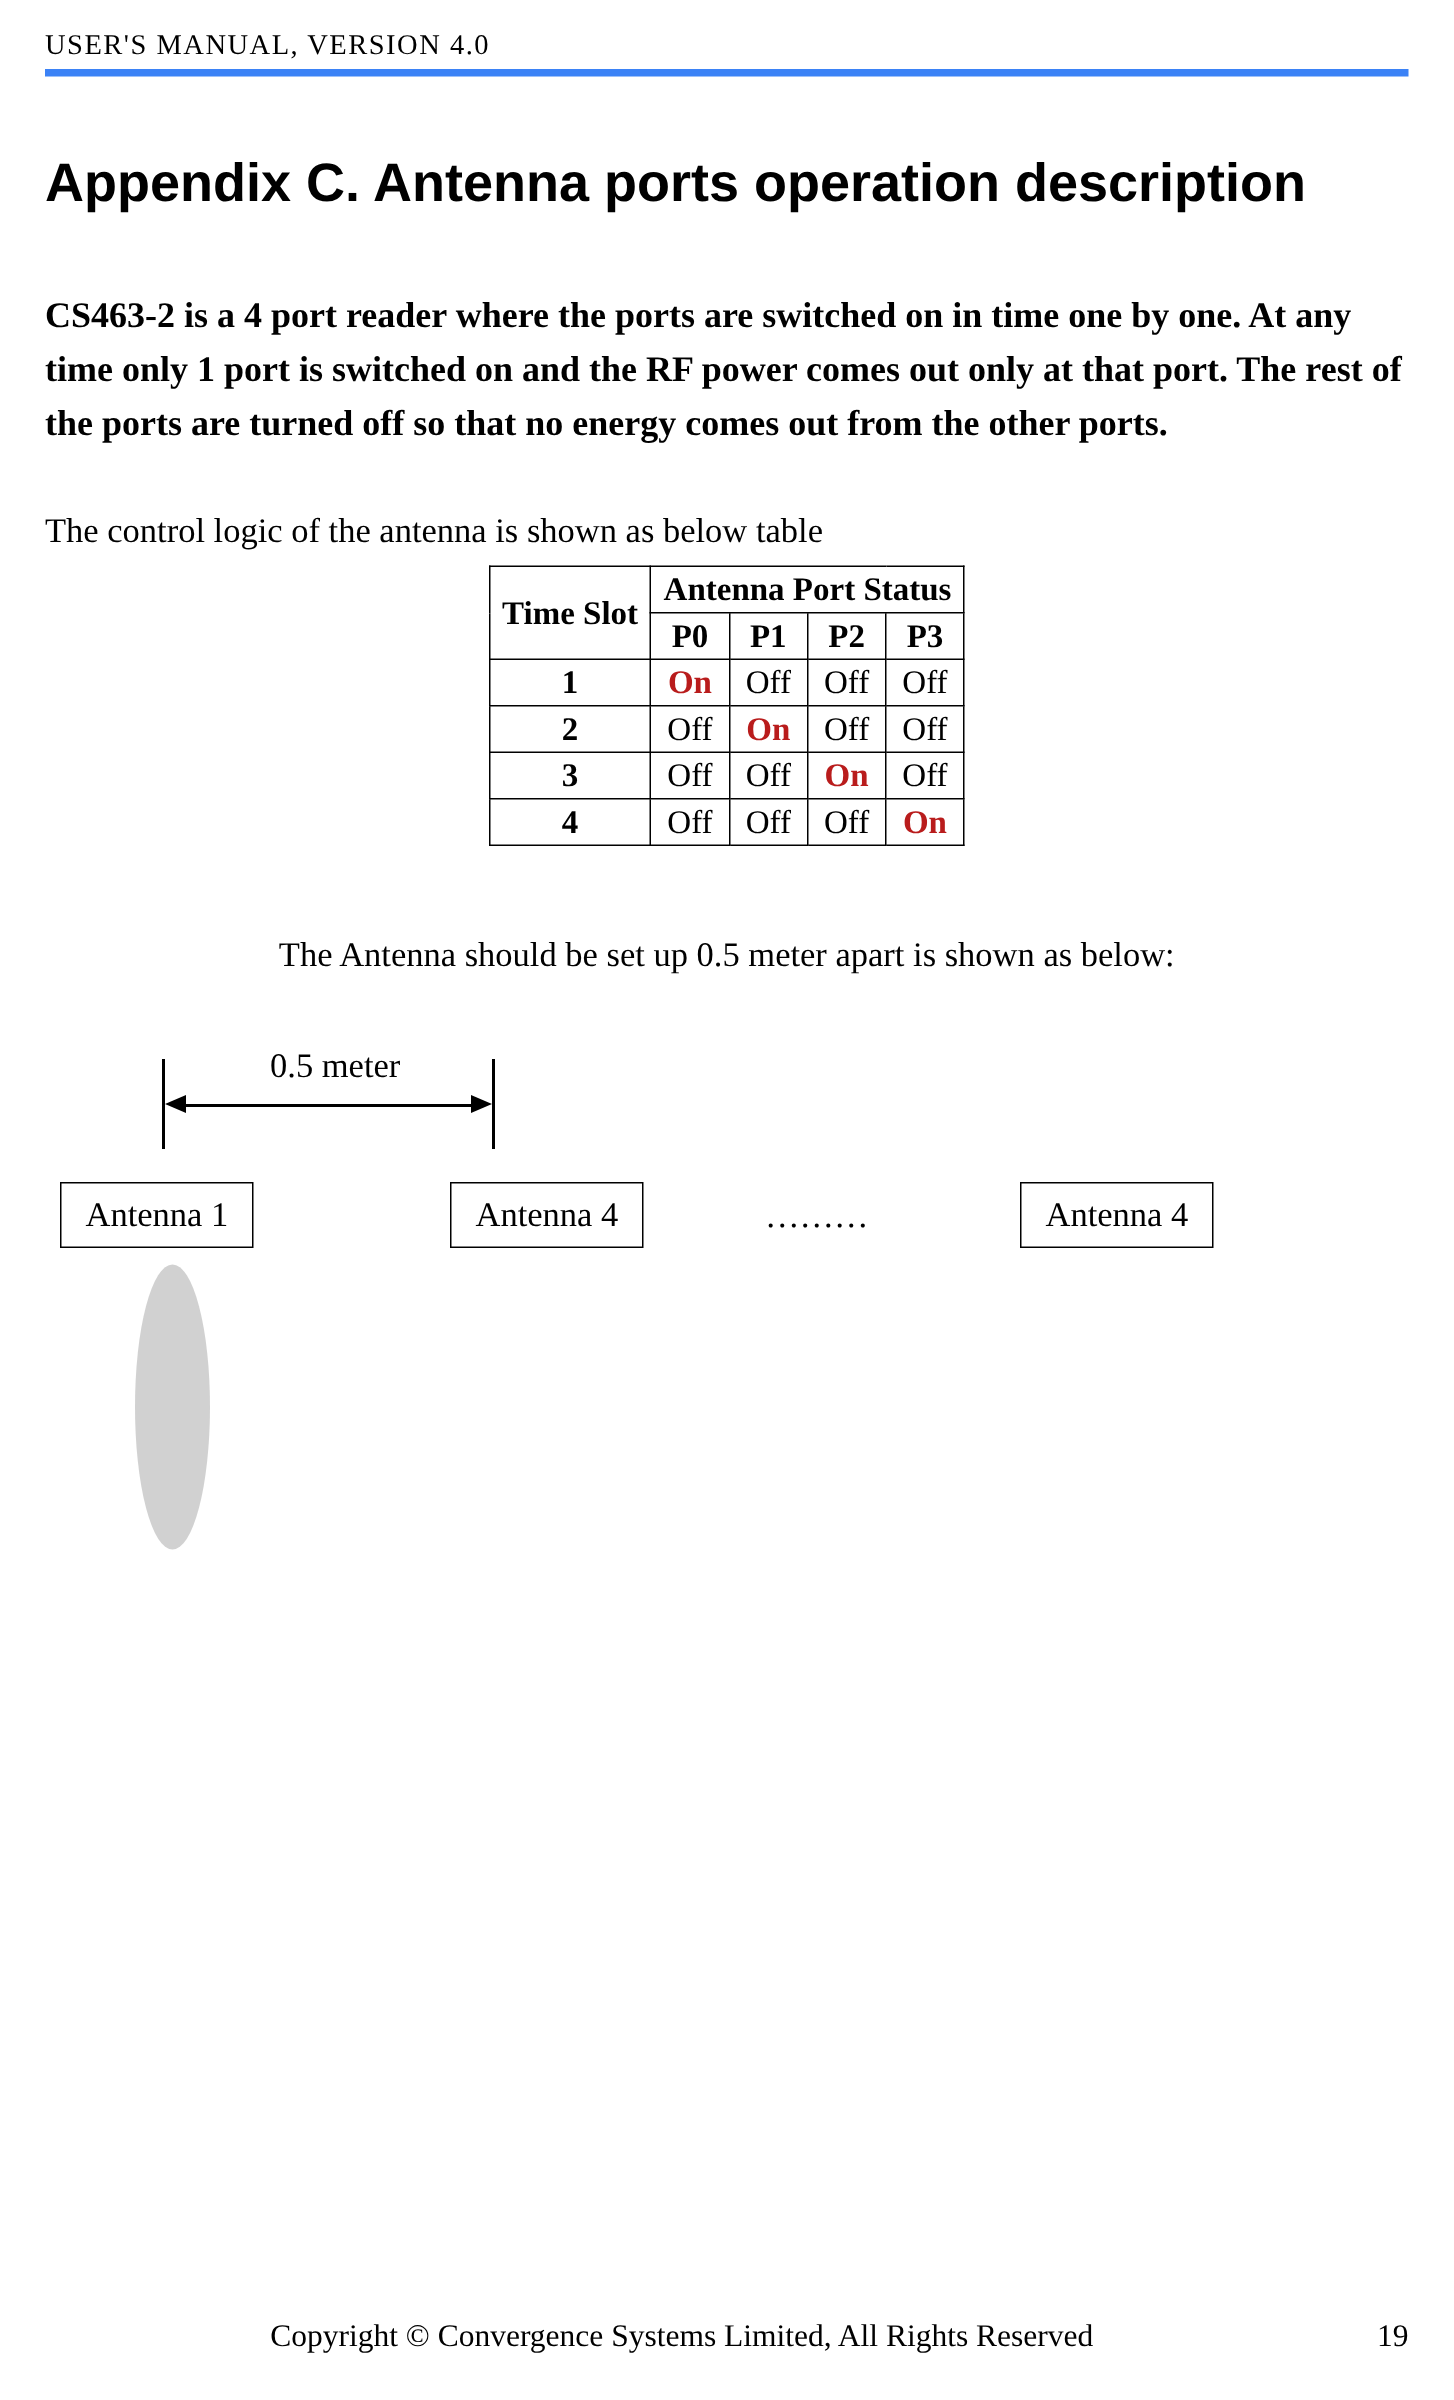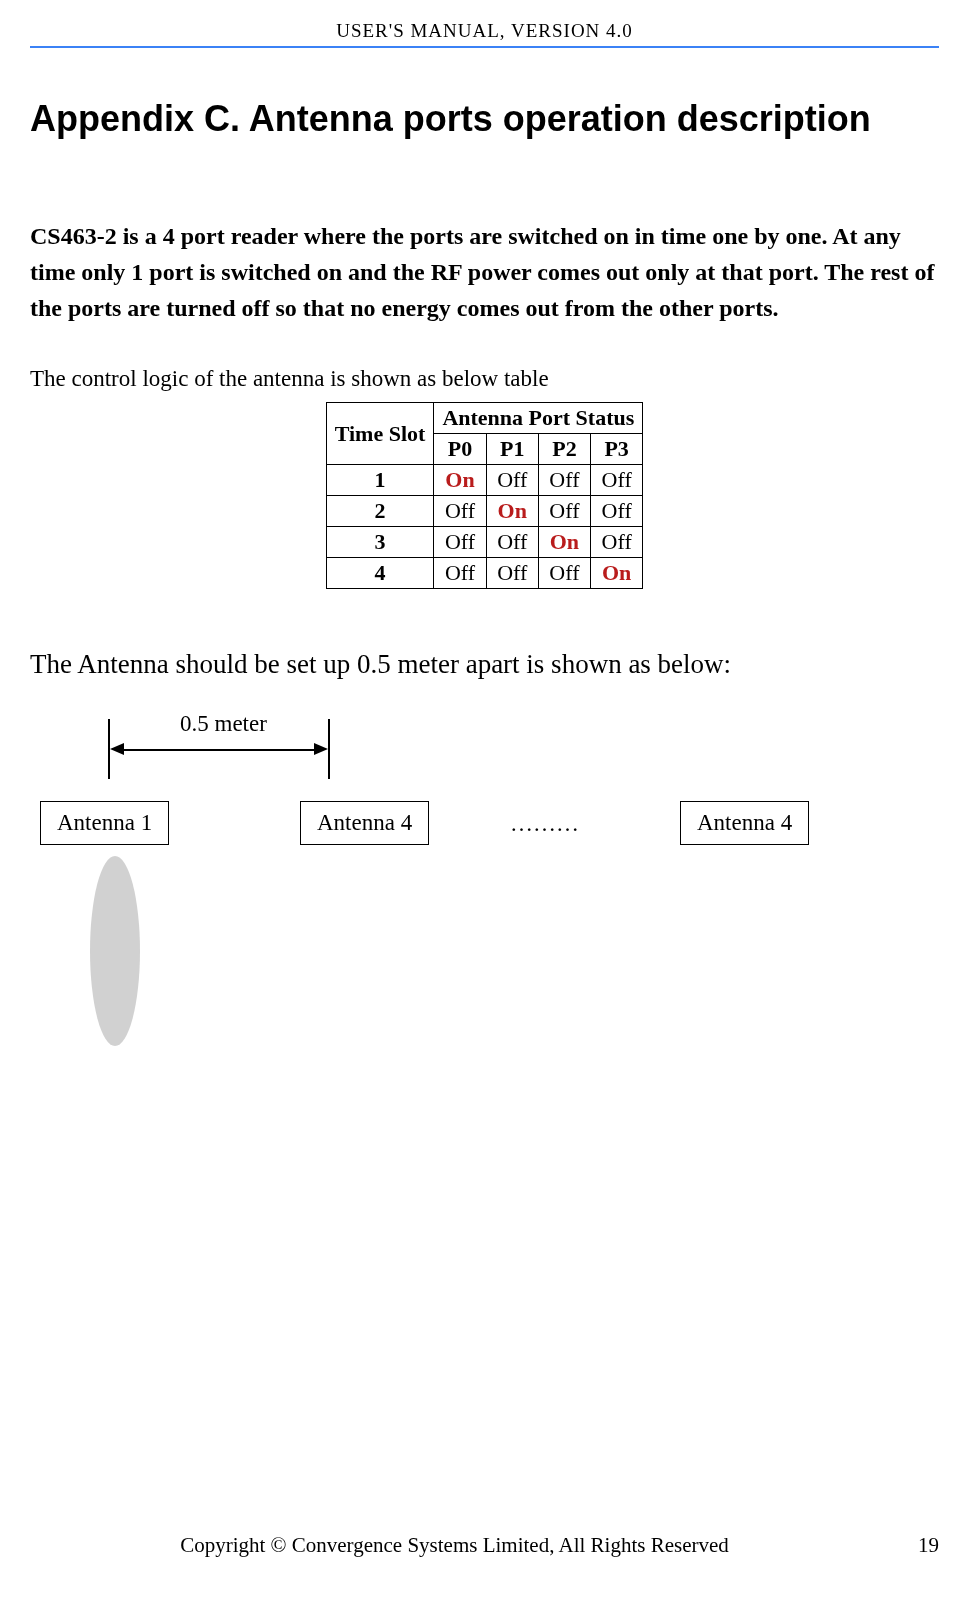--- a/index.html
+++ b/index.html
@@ -9,32 +9,32 @@
     }
     body {
       font-family: "Times New Roman", Times, serif;
       background: #fff;
       width: 969px;
       height: 1600px;
       position: relative;
       padding: 20px 30px;
     }
     .header {
-      text-align: center;
+      text-align: left;
       font-size: 19px;
       letter-spacing: 1px;
-      border-bottom: 2px solid #3b82f6;
+      border-bottom: 5px solid #3b82f6;
       padding-bottom: 4px;
       margin-bottom: 50px;
     }
     .appendix-title {
       font-family: Arial, Helvetica, sans-serif;
       font-weight: bold;
       font-size: 36px;
-      margin-bottom: 78px;
+      margin-bottom: 50px;
     }
     .intro-para {
       font-weight: bold;
       font-size: 24px;
       line-height: 1.5;
       margin-bottom: 40px;
     }
     .control-para {
       font-size: 23px;
       margin-bottom: 10px;
@@ -54,22 +54,23 @@
       color: #b91c1c;
       font-weight: bold;
     }
     .port-table .ts-header,
     .port-table .status-header,
     .port-table .port-label,
     .port-table .row-num {
       font-weight: bold;
     }
     .setup-para {
-      font-size: 27px;
-      margin-bottom: 31px;
+      font-size: 23px;
+      margin-bottom: 48px;
+      text-align: center;
     }
     .diagram-area {
       position: relative;
       height: 500px;
     }
     .dim-label {
       position: absolute;
       font-size: 23px;
     }
     .dim-line {
@@ -114,21 +115,21 @@
     .energy-box {
       position: absolute;
       border: 2px solid #000;
       padding: 14px 18px;
       font-size: 23px;
       line-height: 1.5;
       background: #fff;
     }
     .footer-area {
       position: absolute;
-      bottom: 42px;
+      bottom: 30px;
       left: 30px;
       right: 30px;
       display: flex;
       justify-content: space-between;
       font-size: 21px;
     }
     .footer-left {
       flex: 1;
       text-align: center;
     }

